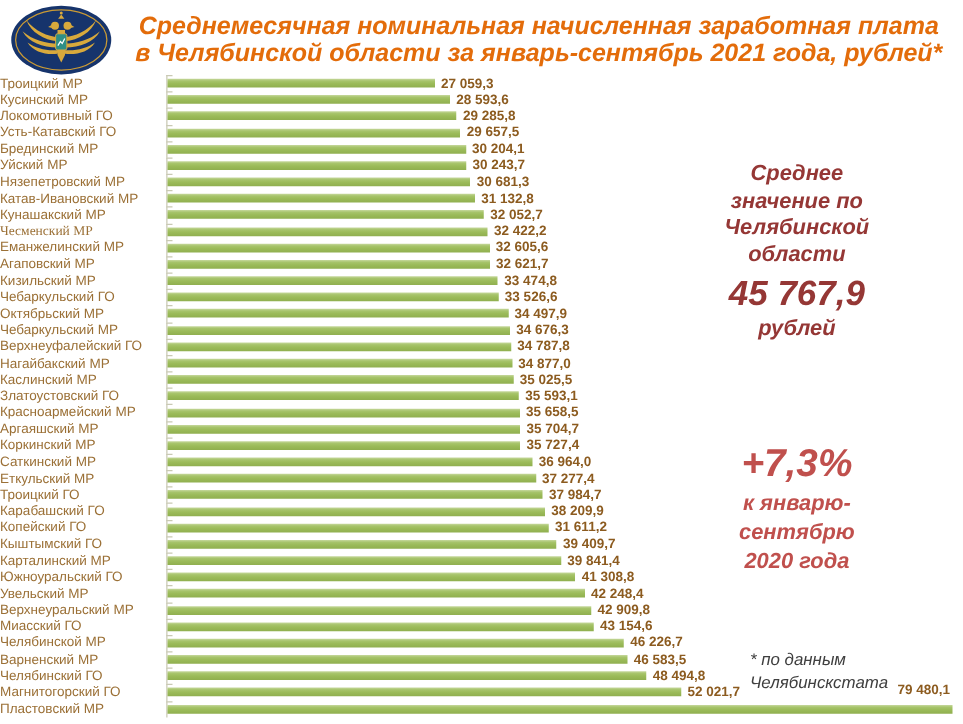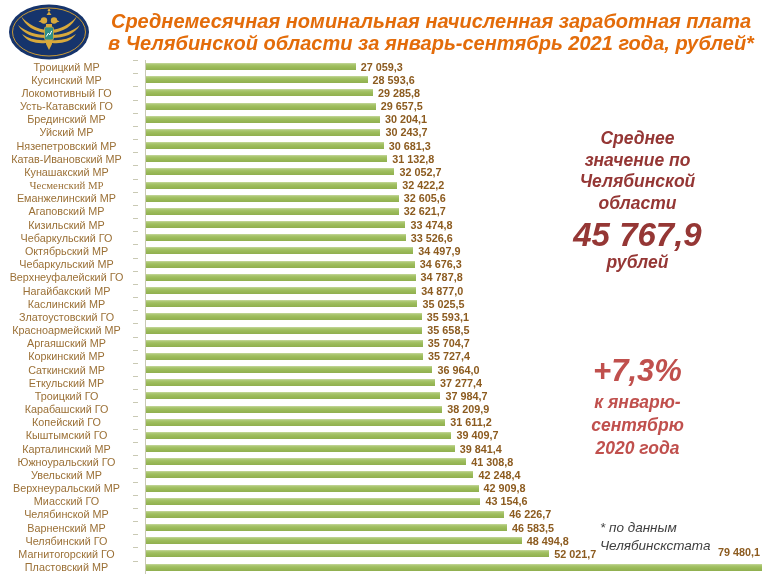--- a/index.html
+++ b/index.html
@@ -18,43 +18,43 @@
   .title span { display:block; }
 
   
   .chart { position:absolute; top:60px; left:0; width:770px; height:514px; }
   .rows { display:flex; flex-direction:column; height:100%; }
   .row { flex:1 1 0; display:flex; align-items:center; position:relative; }
   .row::before { 
     content:""; position:absolute; left:133px; top:0; width:5px; height:1px; background:#C9C9B4;
   }
   .cat {
-    width:133px; flex:none; text-align:center; font-size:10.8px; line-height:12px;
-    color:#9B7036; padding-right:12px; white-space:nowrap;
+    width:133px; flex:none; text-align:left; font-size:10.8px; line-height:12px;
+    color:#9B7036; padding-right:0; white-space:nowrap;
   }
   .track {
     flex:1; height:100%; margin-right:8px; position:relative;
     border-left:1px solid #C9C9B4; display:flex; align-items:center;
   }
   .bar {
     height:7px; flex:none;
     background:linear-gradient(to bottom, #c6d89d 0%, #a7c46b 25%, #9bbb59 55%, #90af4f 100%);
   }
   .val {
     font-size:10.8px; font-weight:bold; color:#8C5B1F; margin-left:5px; white-space:nowrap;
   }
   .val.over { position:absolute; right:2px; bottom:16px; margin:0; }
 
   
   .avg {
     position:absolute; left:535px; top:128px; width:205px; text-align:center;
     color:#953735; font-style:italic; font-weight:bold;
   }
   .avg .intro { font-size:17.5px; line-height:21.5px; white-space:pre-line; }
-  .avg .value { font-size:33px; line-height:34px; margin-top:4px; }
+  .avg .value { font-size:28px; line-height:34px; margin-top:4px; }
   .avg .unit  { font-size:17.5px; line-height:21px; }
 
   .growth {
     position:absolute; left:535px; top:354px; width:205px; text-align:center;
     color:#C0504D; font-style:italic; font-weight:bold;
   }
   .growth .value { font-size:31px; line-height:34px; }
   .growth .caption { font-size:17.5px; line-height:23px; white-space:pre-line; margin-top:3px; }
 
   .footnote {

